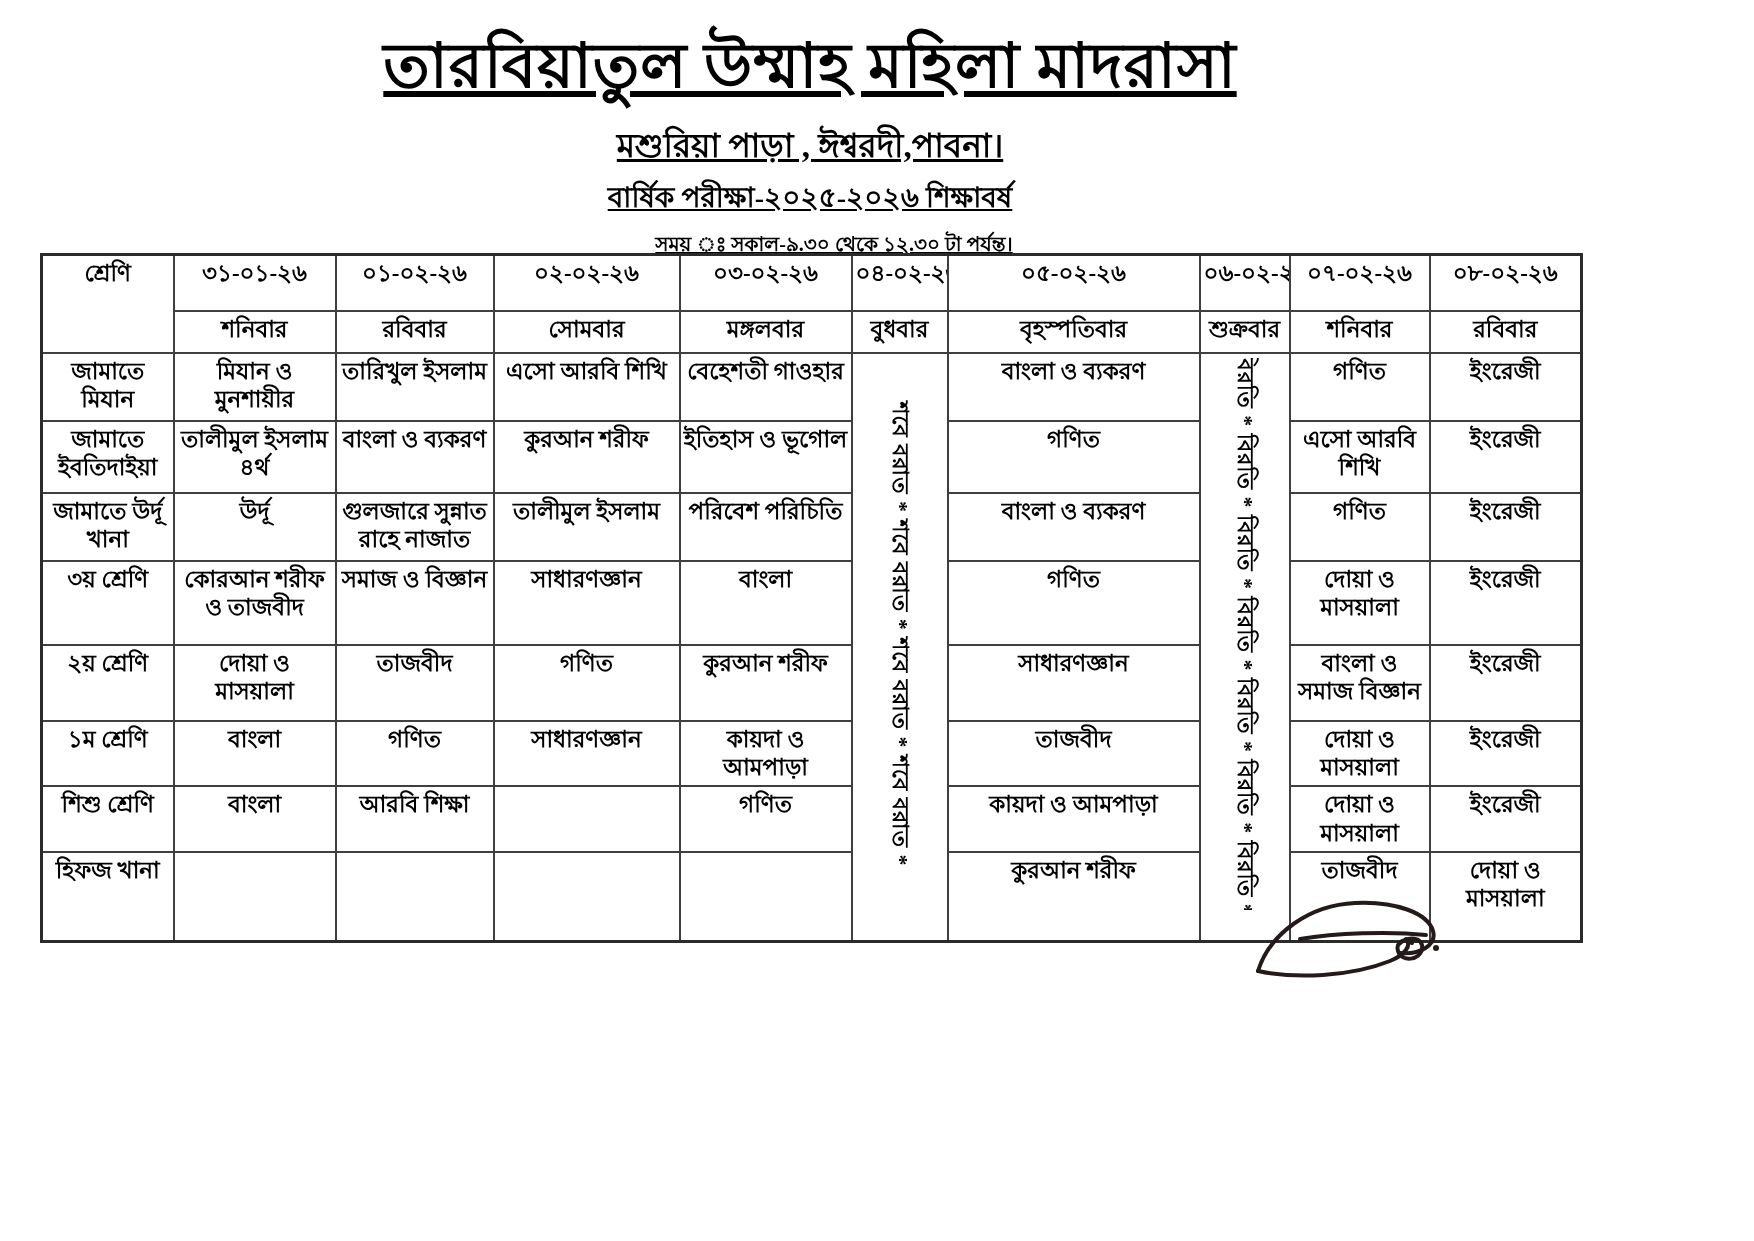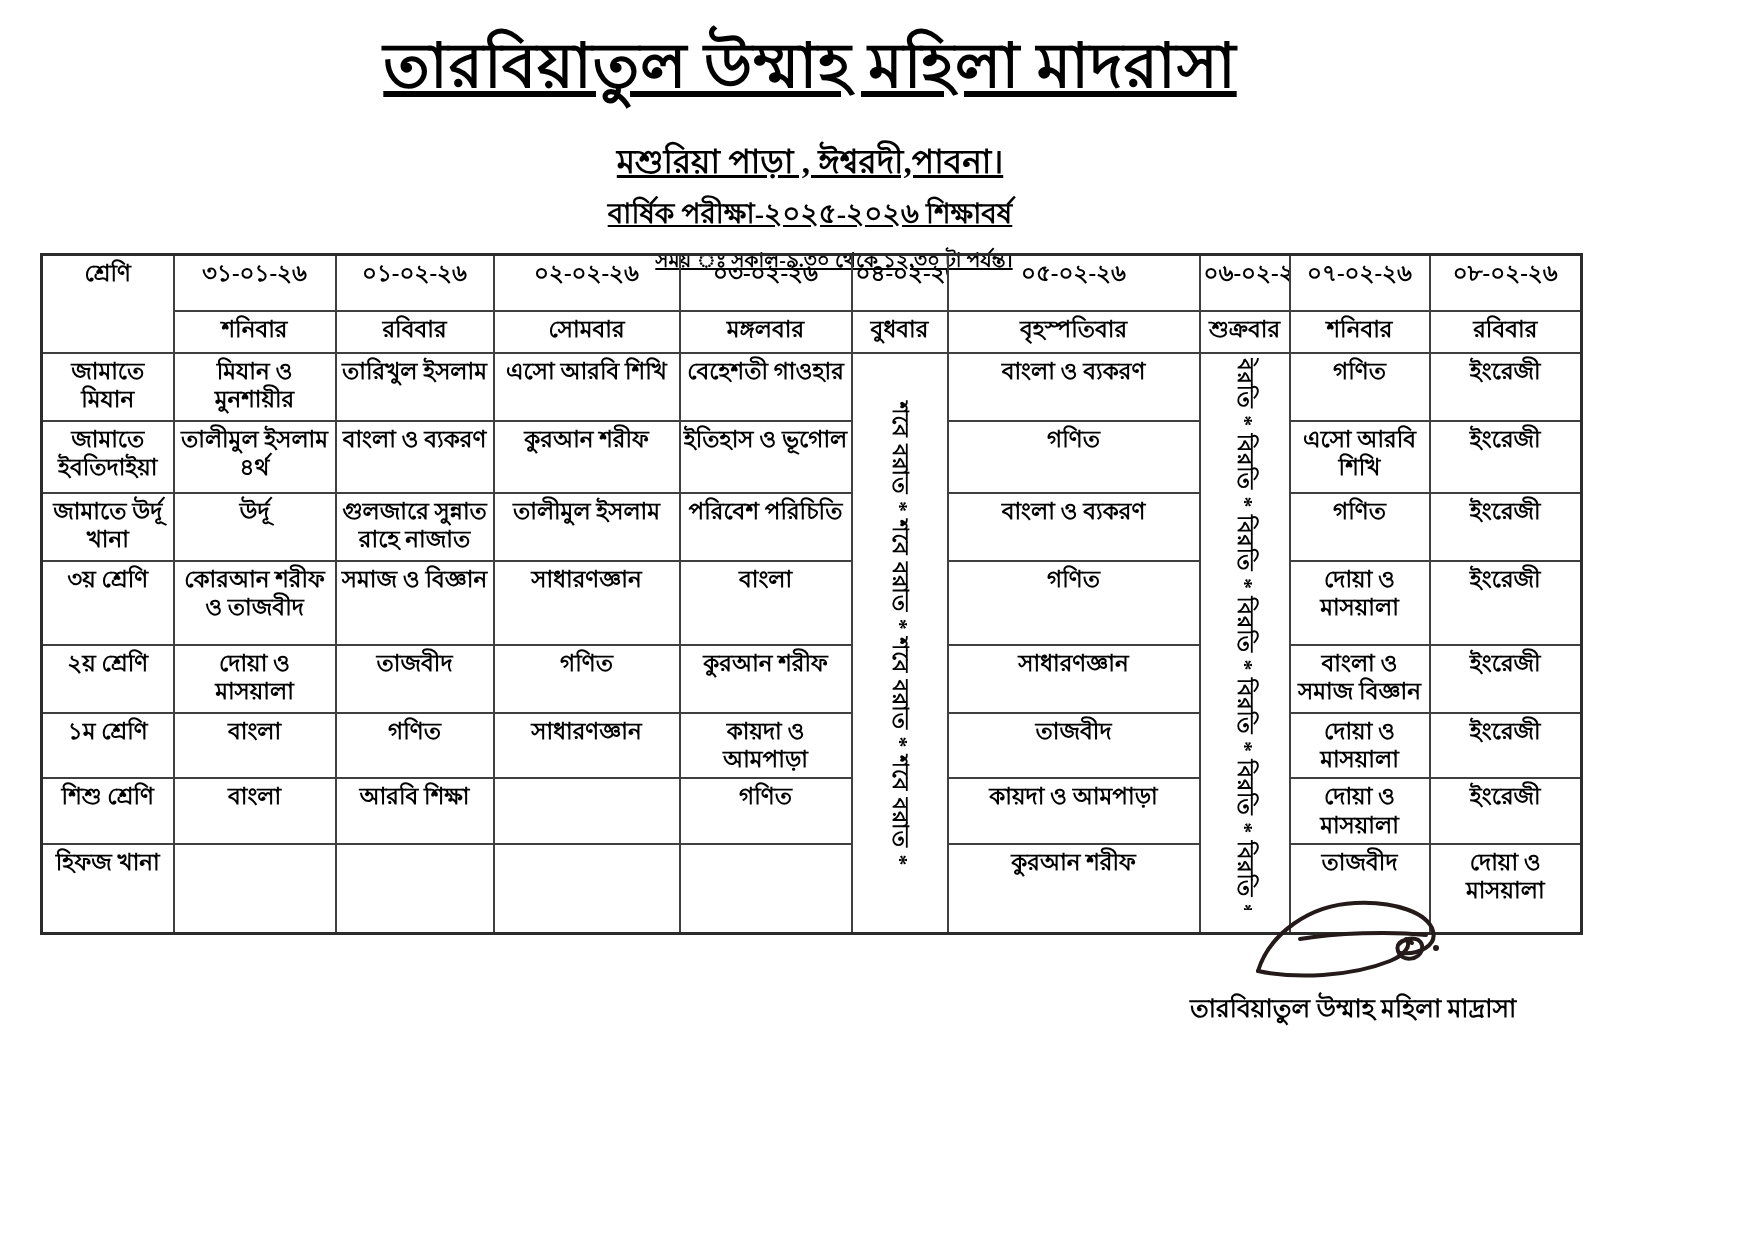--- a/index.html
+++ b/index.html
@@ -4,21 +4,21 @@
 <style>
   html,body{margin:0;padding:0;background:#ffffff;}
   body{
     width:1754px;height:1241px;position:relative;overflow:hidden;
     font-family:"Liberation Serif", serif;color:#000;
   }
   .header-block{
     position:absolute;left:0;top:28px;width:1620px;text-align:center;text-decoration:underline;
   }
   .main-title{font-size:62px;font-weight:bold;line-height:1.25;letter-spacing:1px;}
-  .address-line{font-size:33px;font-weight:bold;margin-top:30px;}
+  .address-line{font-size:33px;font-weight:bold;margin-top:14px;}
   .exam-line{font-size:28px;font-weight:bold;margin-top:0;}
   .time-line{font-size:20px;font-weight:bold;margin-top:6px;margin-left:48px;}
 
   table.routine{
     position:absolute;left:40px;top:253px;width:1540px;
     border-collapse:collapse;table-layout:fixed;
     font-size:23px;font-weight:bold;
   }
   table.routine td{
     border:2px solid #3f3f3f;
@@ -138,21 +138,21 @@
     <td class="class-cell">৩য় শ্রেণি</td>
     <td class="vmid">কোরআন শরীফ ও তাজবীদ</td>
     <td>সমাজ ও বিজ্ঞান</td>
     <td>সাধারণজ্ঞান</td>
     <td>বাংলা</td>
     <td>গণিত</td>
     <td>দোয়া ও মাসয়ালা</td>
     <td>ইংরেজী</td>
   </tr>
 
-  <tr style="height:68px">
+  <tr style="height:76px">
     <td class="class-cell">২য় শ্রেণি</td>
     <td class="vmid">দোয়া ও মাসয়ালা</td>
     <td>তাজবীদ</td>
     <td>গণিত</td>
     <td>কুরআন শরীফ</td>
     <td>সাধারণজ্ঞান</td>
     <td>বাংলা ও সমাজ বিজ্ঞান</td>
     <td>ইংরেজী</td>
   </tr>
 
@@ -194,14 +194,13 @@
 <div class="sig-block">
   <svg class="sig-svg" width="210" height="92" viewBox="0 0 210 92">
     <g fill="none" stroke="#241a1a" stroke-width="4" stroke-linecap="round">
       <path d="M18,78 C30,40 70,12 115,10 C155,8 188,20 193,38 C197,52 180,62 160,60"></path>
       <path d="M18,78 C55,86 110,84 150,68 C165,62 172,52 166,46"></path>
       <path d="M60,46 C95,40 150,38 186,42"></path>
       <path d="M158,52 c10,-10 26,-8 24,4 c-2,11 -20,14 -24,2 c-3,-9 8,-14 14,-8"></path>
       <circle cx="196" cy="55" r="3" fill="#241a1a" stroke="none"></circle>
     </g>
   </svg>
-  <div class="sig-inst">তারবিয়াতুল উম্মাহ মহিলা মাদ্রাসা</div>
 </div>
 
 </body></html>

